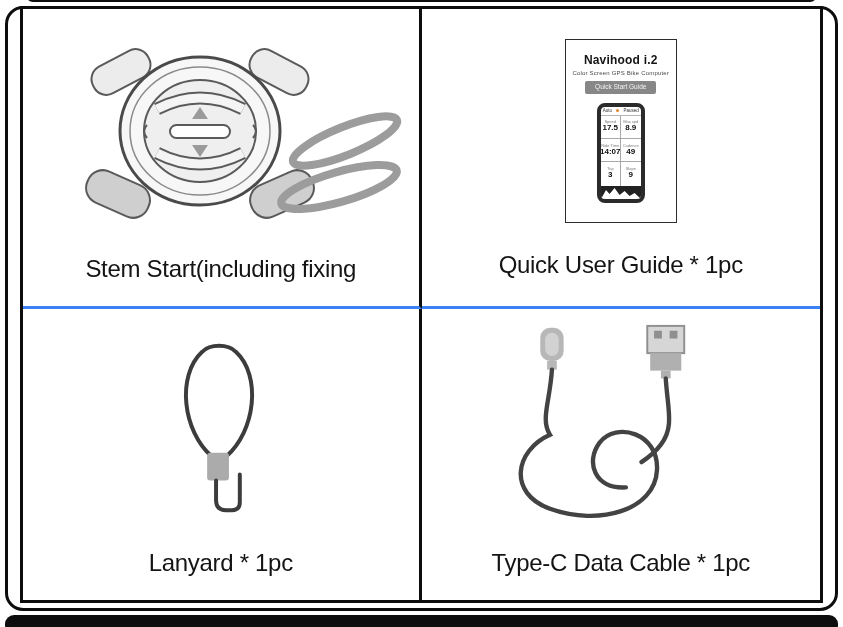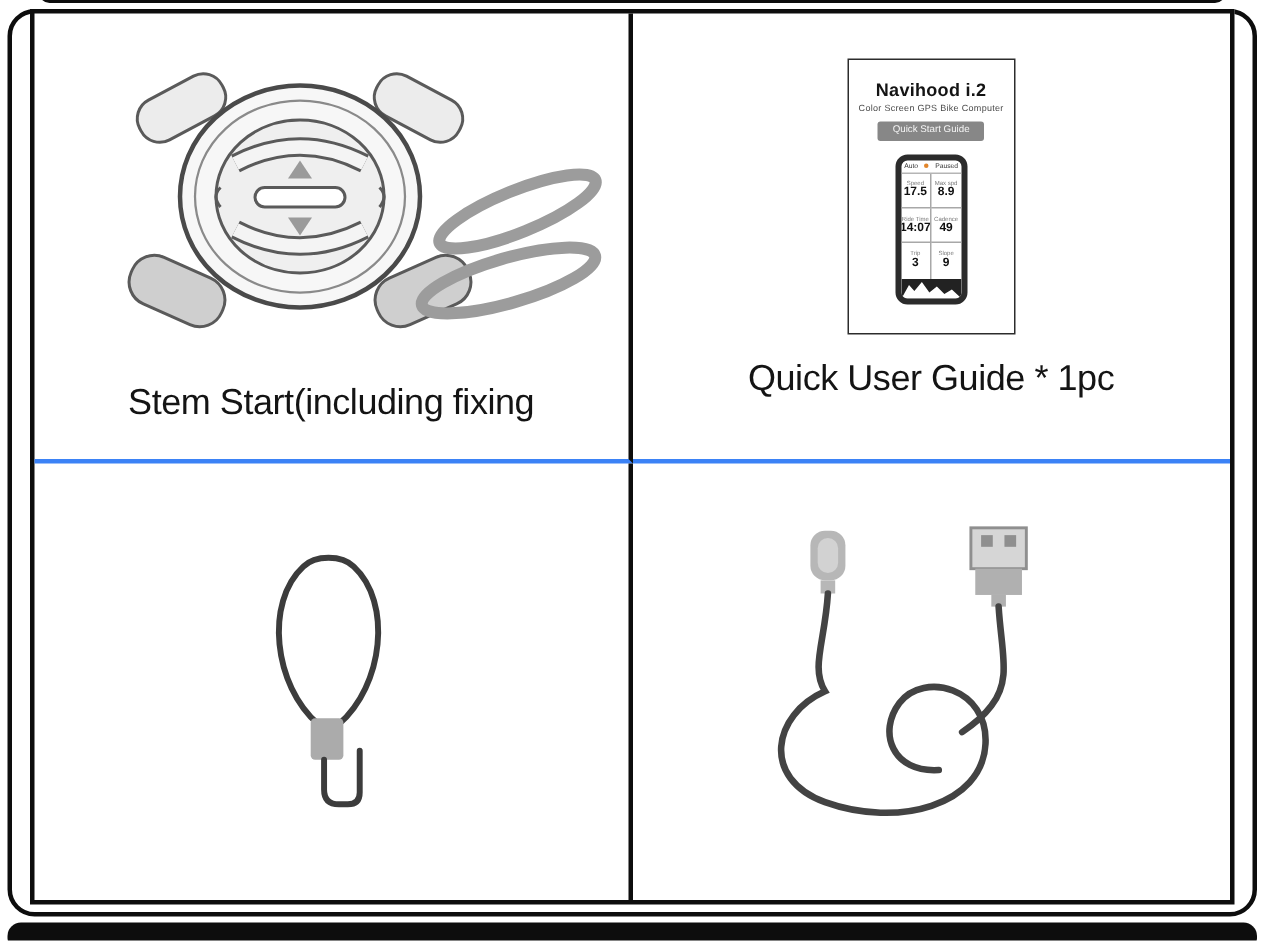--- a/index.html
+++ b/index.html
@@ -44,21 +44,21 @@
     flex:1 1 auto; width:100%; min-height:0;
     display:flex; align-items:center; justify-content:center;
   }
   .art.top { align-items:flex-start; }
 
   .caption {
     flex:0 0 auto; text-align:center;
     font-size:24px; line-height:1.2; letter-spacing:-0.3px;
     padding-bottom:22px; color:#141414;
   }
-  .caption.pb-lg { padding-bottom:38px; }
+  .caption.pb-lg { padding-bottom:26px; }
 
   
   .guide-card {
     width:112px; height:184px; background:#fff;
     border:1.5px solid #2c2c2c;
     display:flex; flex-direction:column; align-items:center;
     padding-top:13px; margin-top:30px;
   }
   .guide-title { font-size:12px; font-weight:bold; letter-spacing:0.2px; }
   .guide-sub { font-size:6px; color:#4a4a4a; margin-top:3px; letter-spacing:0.2px; white-space:nowrap; }
@@ -184,20 +184,21 @@
   </div>
 
   <div class="cell br">
     <div class="art">
       <svg width="150" height="198" viewBox="0 0 150 200">
         <path d="M 66 128 C 36 102 30 46 56 22 C 64 14 82 14 90 22 C 116 46 110 102 80 128" fill="none" stroke="#3c3c3c" stroke-width="4" stroke-linecap="round"></path>
         <rect x="61" y="124" width="22" height="28" rx="3" fill="#ababab"></rect>
         <path d="M 70 152 L 70 172 Q 70 182 80 182 L 86 182 Q 94 182 94 174 L 94 146" fill="none" stroke="#3c3c3c" stroke-width="4" stroke-linecap="round"></path>
       </svg>
     </div>
+    <div class="caption">Lanyard * 1pc</div>
   </div>
 
   <div class="cell">
     <div class="art">
       <svg width="250" height="214" viewBox="0 0 250 220">
         <g>
           <rect x="42" y="6" width="24" height="34" rx="10" fill="#b7b7b7"></rect>
           <rect x="47" y="11" width="14" height="24" rx="7" fill="#d2d2d2"></rect>
           <rect x="49" y="40" width="10" height="9" fill="#b7b7b7"></rect>
         </g>
@@ -205,17 +206,18 @@
           <rect x="152" y="4" width="38" height="28" fill="#d6d6d6" stroke="#8f8f8f" stroke-width="2"></rect>
           <rect x="159" y="9" width="8" height="8" fill="#8f8f8f"></rect>
           <rect x="175" y="9" width="8" height="8" fill="#8f8f8f"></rect>
           <rect x="155" y="32" width="32" height="18" fill="#b0b0b0"></rect>
           <rect x="166" y="50" width="10" height="8" fill="#b0b0b0"></rect>
         </g>
         <path d="M 54 49 C 52 82 42 100 52 116 C 16 132 8 176 52 192 C 102 210 160 194 162 152 C 164 114 120 102 103 124 C 88 144 98 172 130 170" fill="none" stroke="#434343" stroke-width="4.5" stroke-linecap="round"></path>
         <path d="M 171 58 C 173 90 180 108 166 126 C 160 134 152 140 146 144" fill="none" stroke="#434343" stroke-width="4.5" stroke-linecap="round"></path>
       </svg>
     </div>
+    <div class="caption">Type-C Data Cable * 1pc</div>
   </div>
 
 </div>
 
 <div class="next-section-bar"></div>
 
 </body></html>

